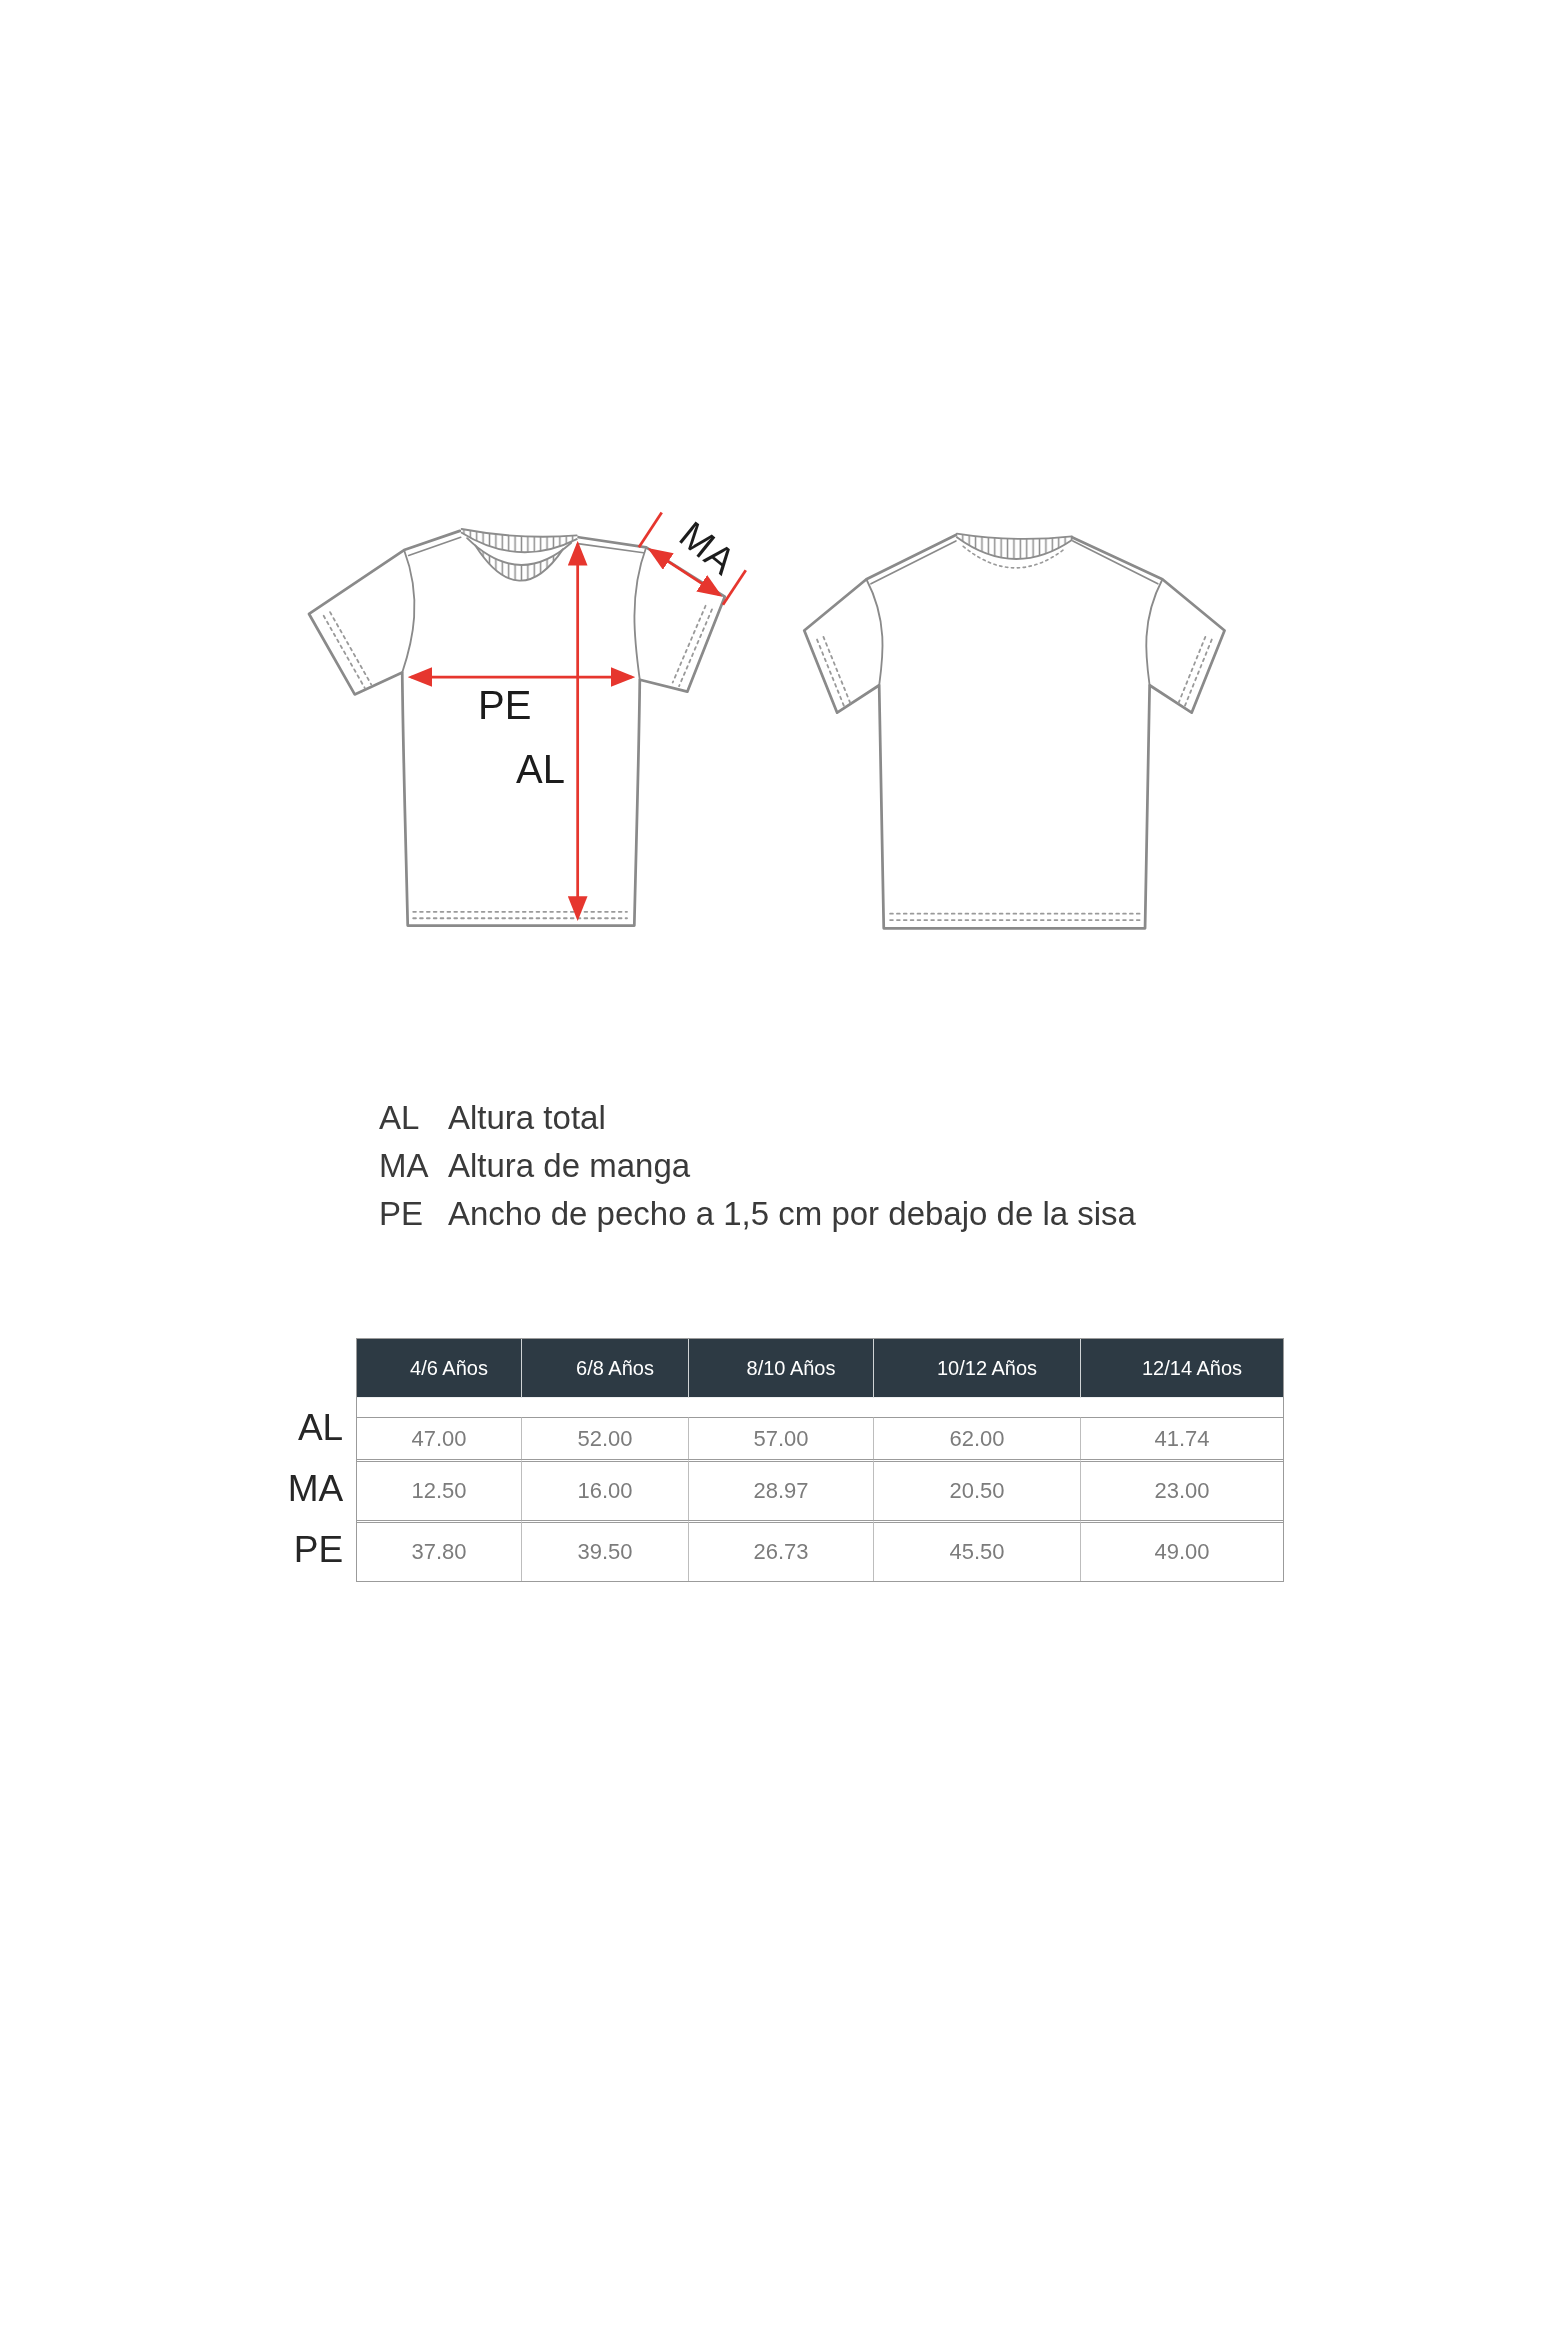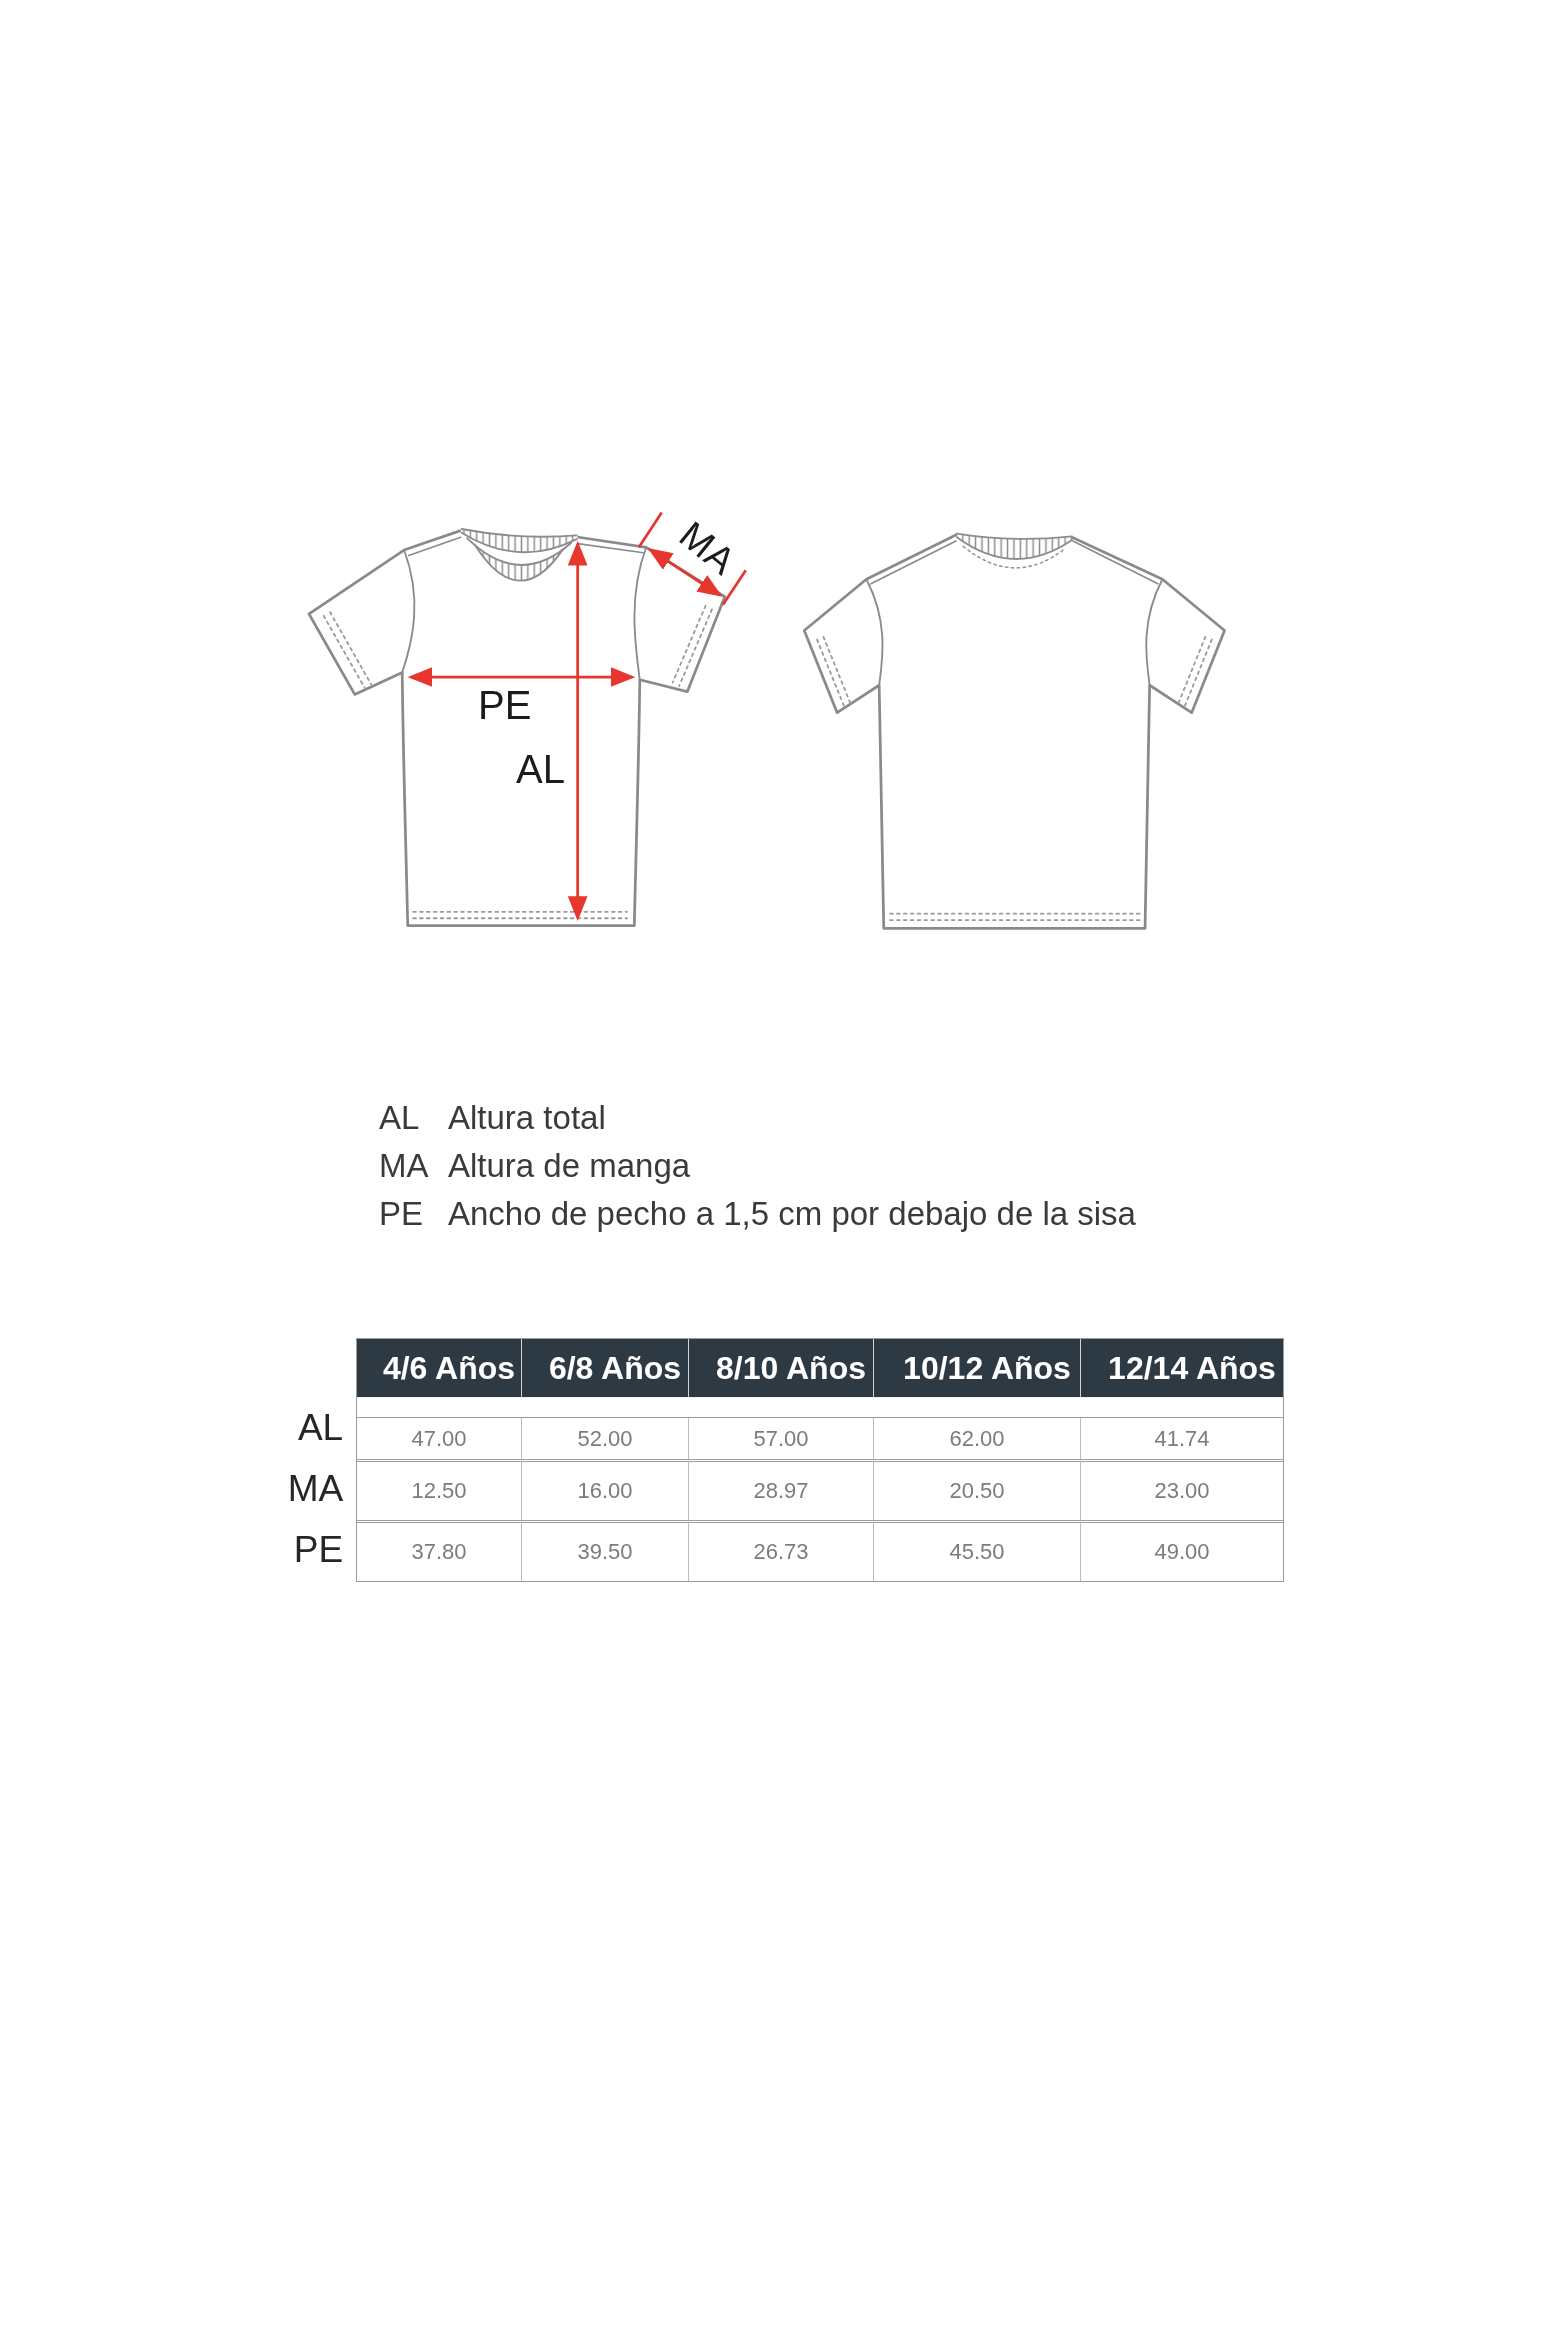--- a/index.html
+++ b/index.html
@@ -15,21 +15,21 @@
 
   .legend{position:absolute;left:379px;top:1094px;font-size:33px;color:#3a3a3a;}
   .legend-row{display:flex;line-height:48px;}
   .legend-abbr{width:69px;flex:none;}
 
   .table-area{position:absolute;left:277px;top:1338px;display:flex;align-items:flex-start;}
   .row-labels{display:grid;grid-template-rows:59px 61px 61px 61px;width:79px;padding-right:12.8px;box-sizing:border-box;}
   .row-label{display:flex;align-items:center;justify-content:flex-end;font-size:37px;color:#262626;}
   .size-table{display:grid;grid-template-columns:164px 167px 185px 207px 203px;grid-template-rows:59px 61px 61px 61px;border:1.8px solid #9b9b9b;background:#fff;}
   .cell{display:flex;align-items:center;justify-content:center;box-sizing:border-box;}
-  .th{background:#2d3a44;color:#ffffff;font-weight:bold;font-size:32px;border-left:1.8px solid #cfd3d5;border-bottom:1.8px solid #eef0f1;padding-left:20px;}
+  .th{background:#2d3a44;color:#ffffff;font-weight:normal;font-size:20px;border-left:1.8px solid #cfd3d5;border-bottom:1.8px solid #eef0f1;padding-left:20px;}
   .th.c0{border-left:none;}
   .td{font-size:22px;color:#7c7c7c;border-left:0.9px solid #bdbdbd;background:#fff;}
   .td.c0{border-left:none;}
   .td.r0{border-top:1.8px solid #9b9b9b;margin-top:19px;}
   .td.r1,.td.r2{border-top:3.7px double #9b9b9b;}
 </style>
 </head>
 <body>
 
 <svg class="diagram-svg" viewBox="0 0 1708 2560" xmlns="http://www.w3.org/2000/svg">

